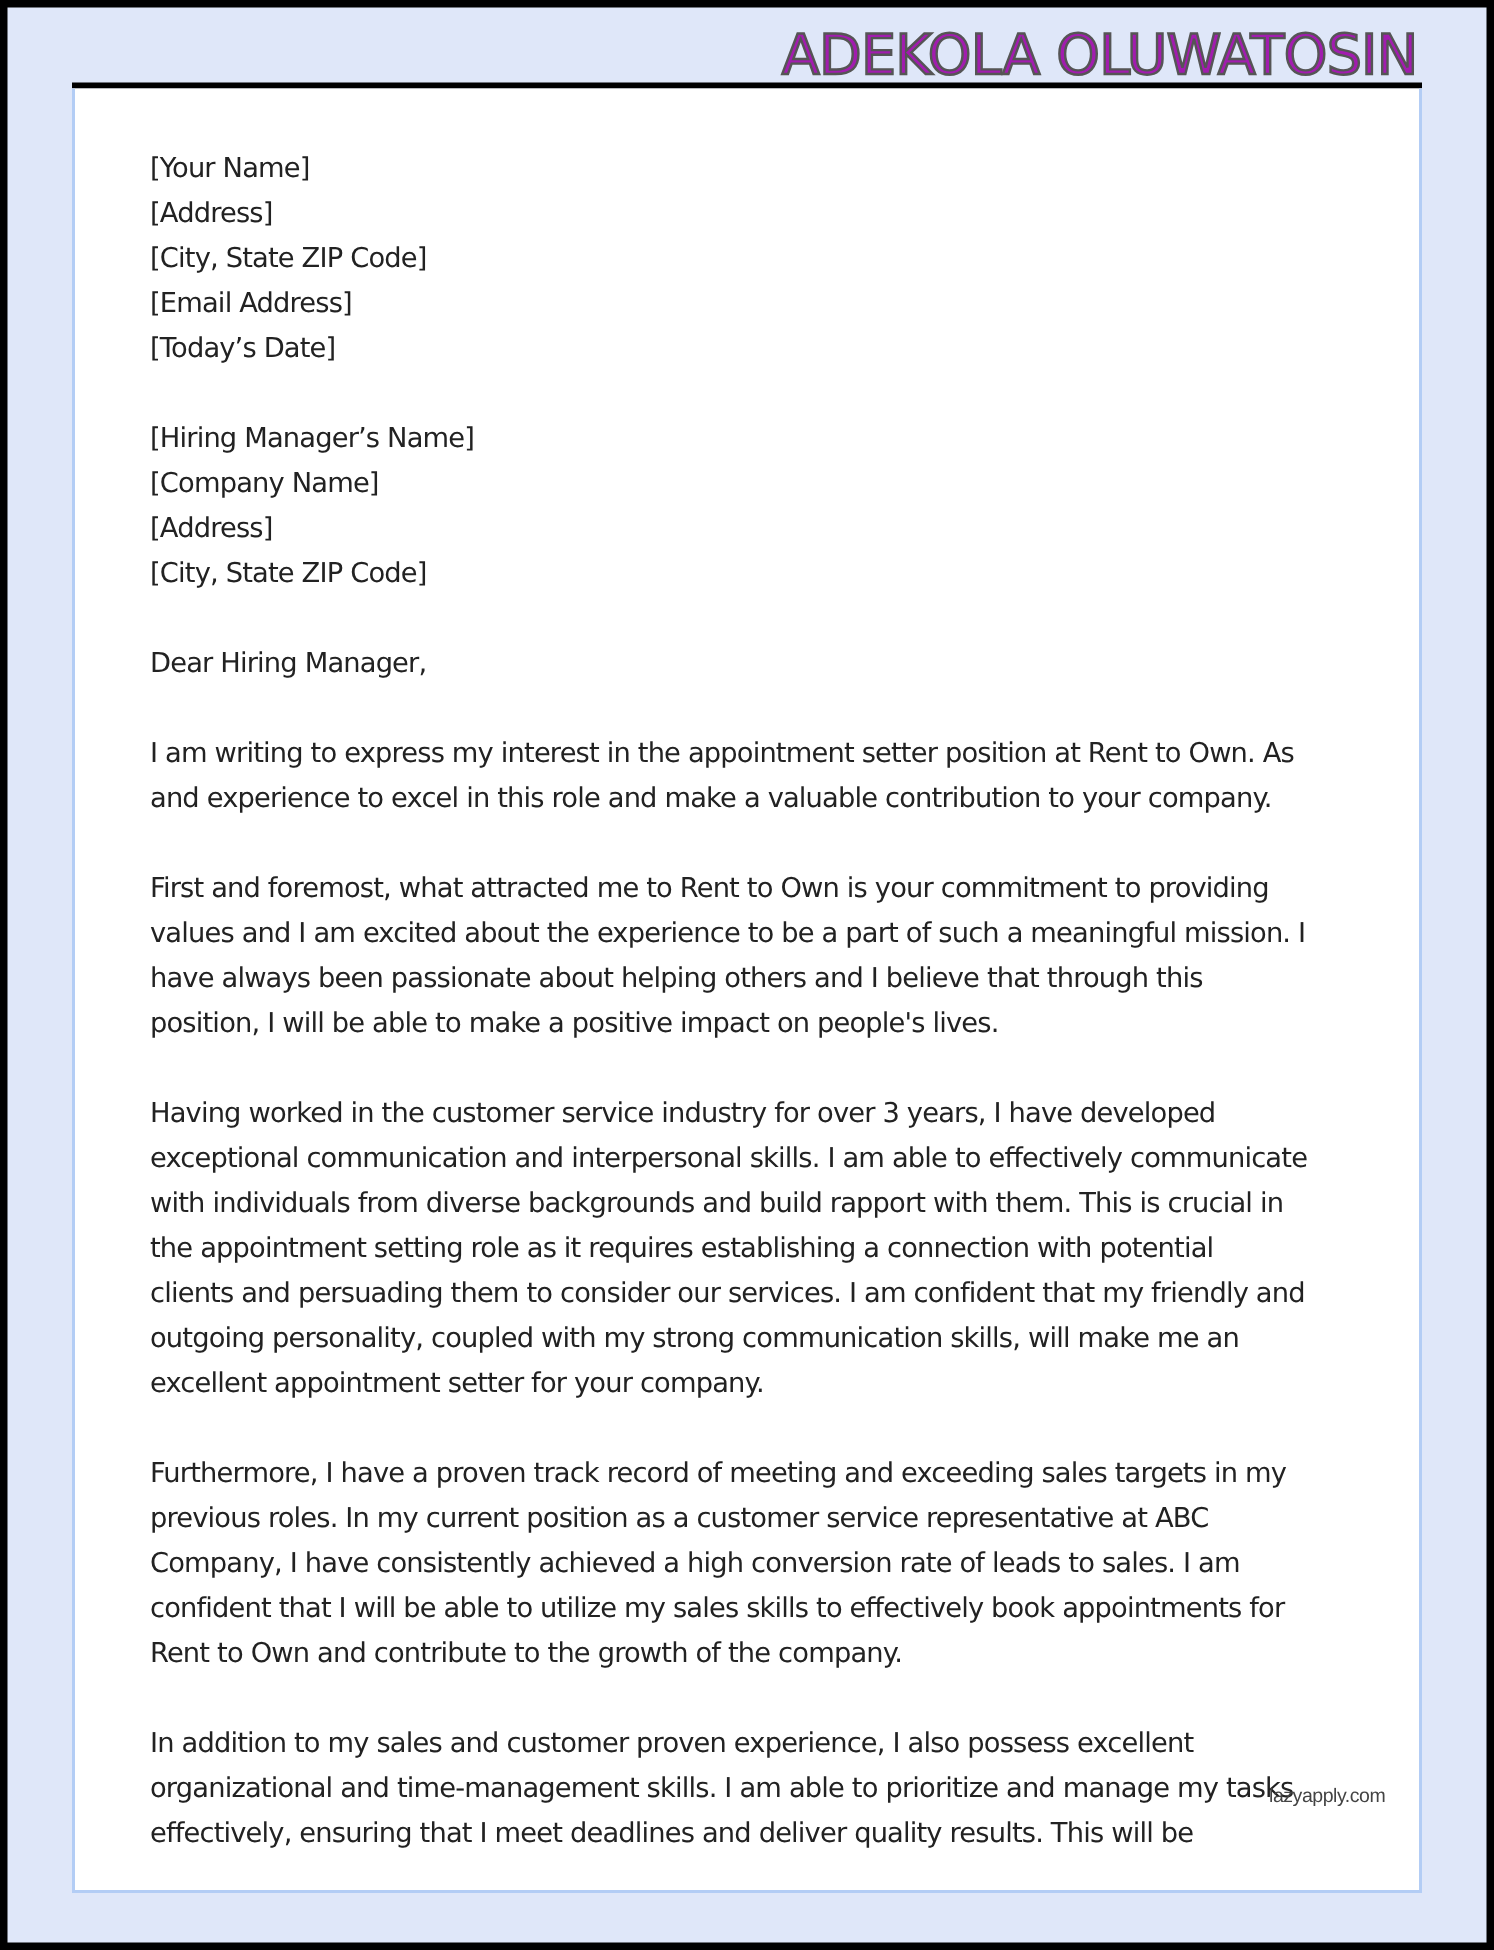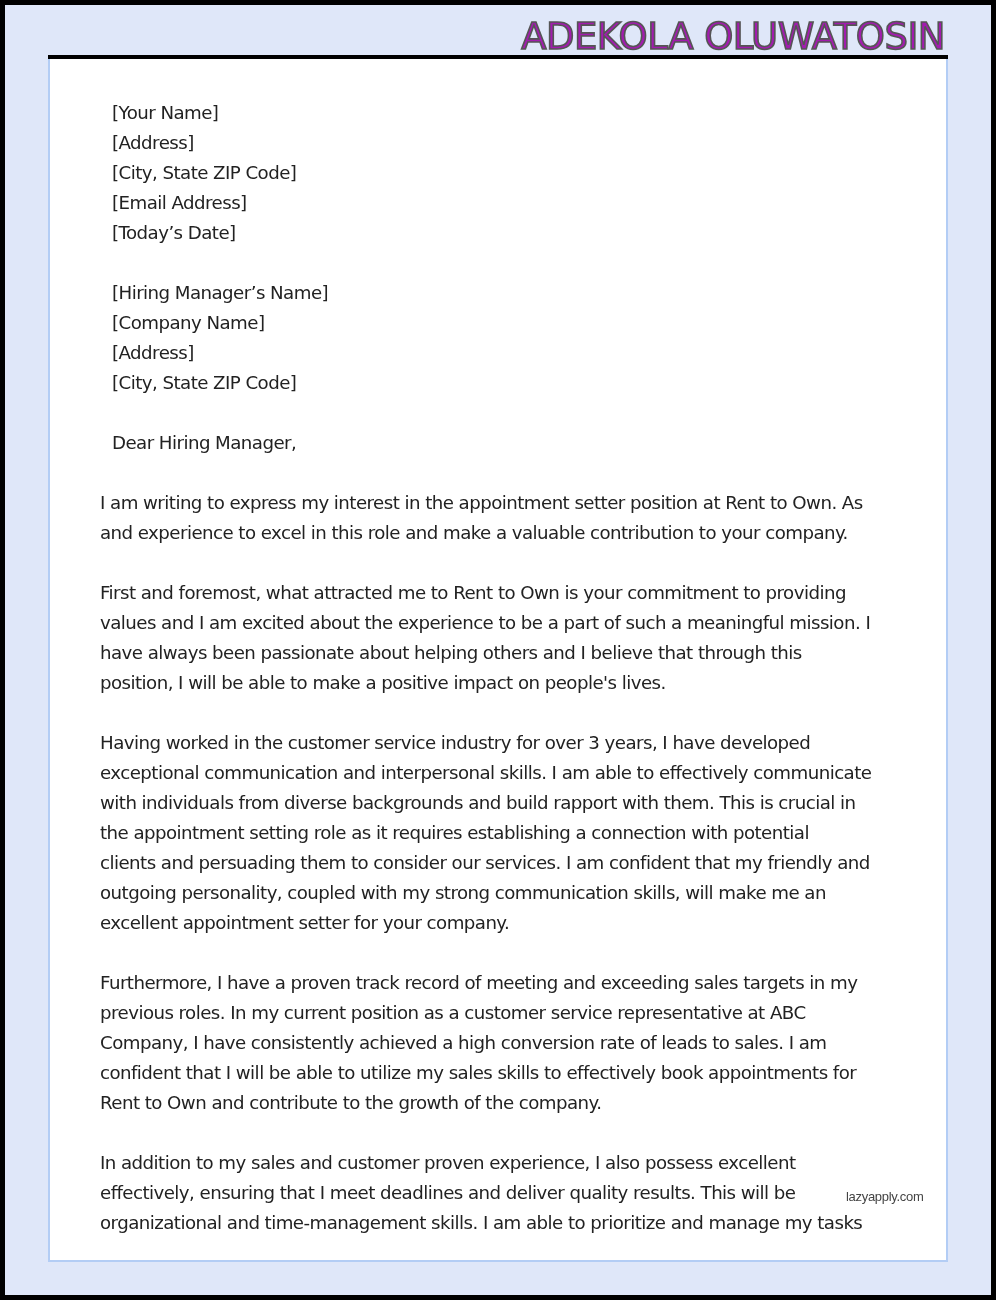--- a/index.html
+++ b/index.html
@@ -29,21 +29,21 @@
     background: #ffffff;
     border-left: 2px solid #b3cdf5; border-right: 2px solid #b3cdf5; border-bottom: 2px solid #b3cdf5;
   }
   .letter {
     position: absolute; left: 95px; top: 93px; width: 800px;
     font-family: "DejaVu Sans", sans-serif;
     font-size: 18.2px; line-height: 30px; color: #222222;
     letter-spacing: -0.55px; word-spacing: 0px;
     z-index: 2;
   }
-  .block { margin: 0 0 30px 12px; }
+  .block { margin: 0 0 30px 0; }
   .line { display: block; white-space: nowrap; }
   .para { margin: 0 0 30px 0; }
   .watermark {
     position: absolute; left: 841px; top: 1184px;
     font-family: Liberation Sans, sans-serif; font-size: 13px; color: #444;
     letter-spacing: -0.3px; z-index: 3; white-space: nowrap;
   }
 </style>
 </head>
 <body>
@@ -98,19 +98,19 @@
     <div class="para">
       <span class="line">Furthermore, I have a proven track record of meeting and exceeding sales targets in my</span>
       <span class="line">previous roles. In my current position as a customer service representative at ABC</span>
       <span class="line">Company, I have consistently achieved a high conversion rate of leads to sales. I am</span>
       <span class="line">confident that I will be able to utilize my sales skills to effectively book appointments for</span>
       <span class="line">Rent to Own and contribute to the growth of the company.</span>
     </div>
 
     <div class="para">
       <span class="line">In addition to my sales and customer proven experience, I also possess excellent</span>
+      <span class="line">organizational and time-management skills. I am able to prioritize and manage my tasks</span>
       <span class="line">effectively, ensuring that I meet deadlines and deliver quality results. This will be</span>
-      <span class="line">organizational and time-management skills. I am able to prioritize and manage my tasks</span>
     </div>
   </div>
 
   <div class="watermark">lazyapply.com</div>
 </div>
 
 </body></html>

